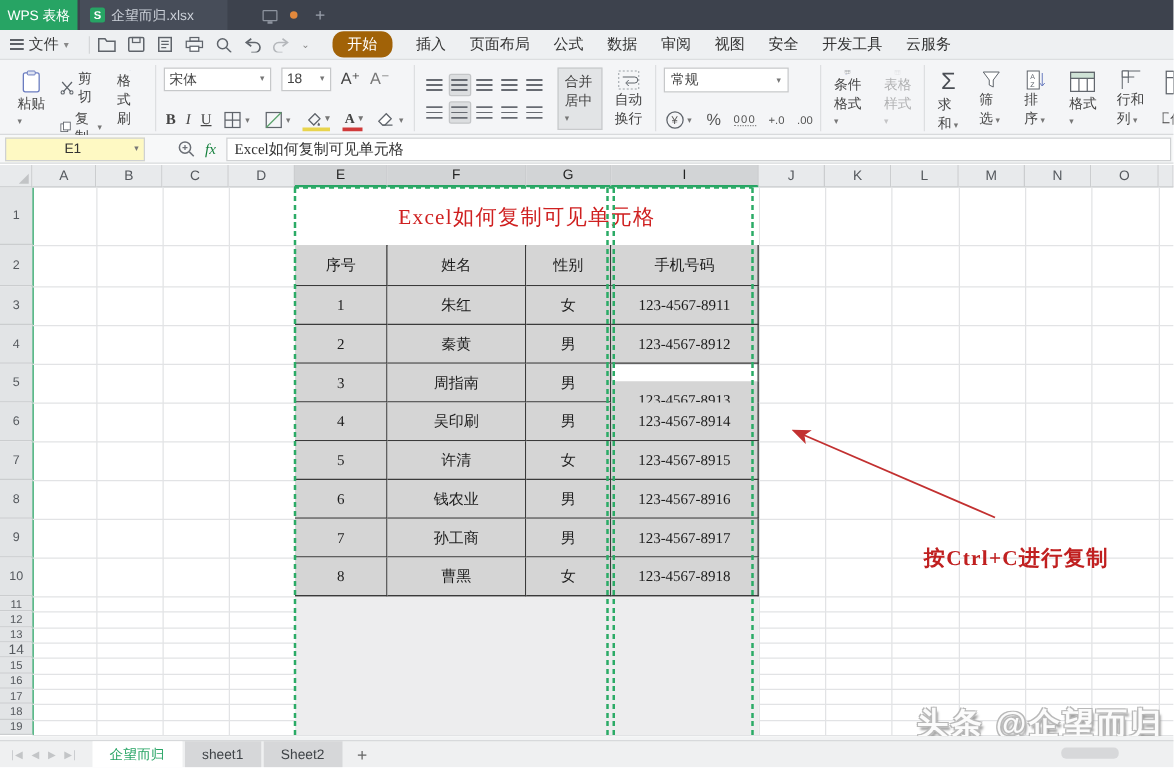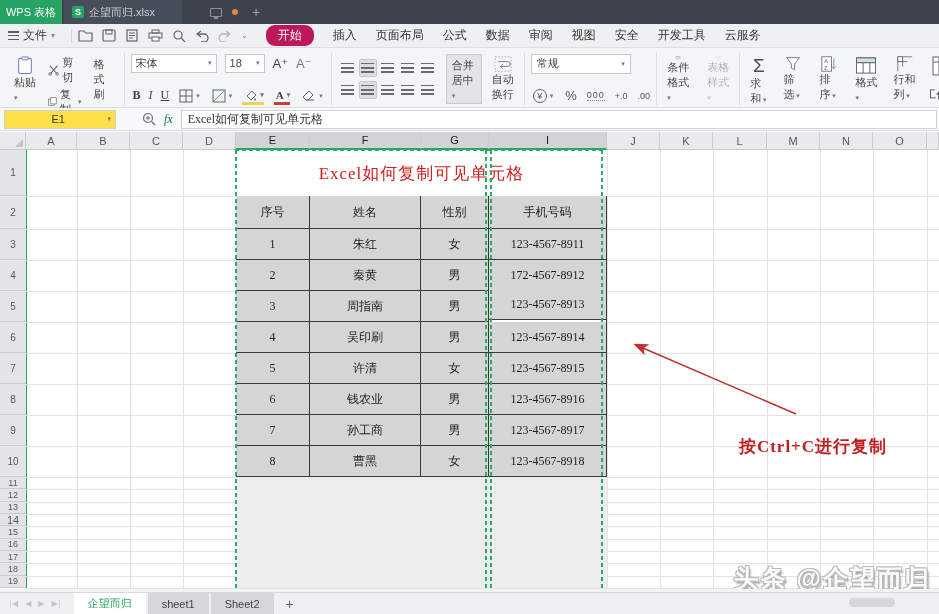--- a/index.html
+++ b/index.html
@@ -21,21 +21,21 @@
 
 .menubar{position:absolute;left:0;top:24px;width:939px;height:24px;background:#eef0f2;border-bottom:1px solid #dcdee0;display:flex;align-items:center;font-size:12px}
 .file-menu{display:flex;align-items:center;gap:4px;padding:0 10px 0 8px;color:#3b3b3b}
 .hamburger{width:11px;height:9px;background:repeating-linear-gradient(#5c6066 0 1.5px,transparent 1.5px 3.75px)}
 .chev{font-size:8px;color:#888}
 .vsep{width:1px;height:14px;background:#d5d7d9;margin:0 6px}
 .quick-icons{display:flex;align-items:center;gap:9px;color:#5f646b}
 .quick-icons svg{display:block}
 .menu-tabs{display:flex;align-items:center;gap:19px;margin-left:18px;color:#333}
 .menu-tab{cursor:default;white-space:nowrap}
-.menu-tab.active{background:#be185d;color:#fff;border-radius:9px;padding:2px 12px}
+.menu-tab.active{background:#a16207;color:#fff;border-radius:9px;padding:2px 12px}
 
 
 .ribbon{position:absolute;left:0;top:48px;width:939px;height:60px;background:#f4f5f7;border-bottom:1px solid #d8dadc;display:flex;align-items:stretch;padding:4px 0 2px 4px;color:#444}
 .rgroup{display:flex;align-items:center;padding:0 6px;position:relative}
 .rgroup + .rgroup{border-left:1px solid #dddfe1}
 .rcol{display:flex;flex-direction:column;justify-content:space-between;height:50px}
 .bigbtn{display:flex;flex-direction:column;align-items:center;justify-content:space-between;height:50px;padding:2px 4px;font-size:11px}
 .smallbtn{display:flex;align-items:center;gap:3px;font-size:11px;padding:1px 2px}
 .dd{font-size:7px;color:#777}
 .ribbon svg{display:block}
@@ -52,21 +52,21 @@
 .aic{width:18px;height:18px;display:flex;align-items:center;justify-content:center;border-radius:2px}
 .aic.active{background:#dcdee0;border:1px solid #c4c6c8}
 .mergebtn{display:flex;flex-direction:column;align-items:center;justify-content:space-between;height:50px;background:#e2e4e6;border:1px solid #c8cacc;padding:3px 5px;font-size:11px}
 .numfmt{width:100px;height:20px;background:#fff;border:1px solid #c6c8ca;display:flex;align-items:center;justify-content:space-between;padding:0 5px;font-size:11px}
 .numrow{display:flex;align-items:center;gap:10px;font-size:11px;color:#555}
 .disabled{opacity:.38}
 .cut-right{overflow:hidden}
 
 
 .fbar{position:absolute;left:0;top:108px;width:939px;height:23px;background:#f7f8f9;border-bottom:1px solid #d9dbdd;display:flex;align-items:center}
-.namebox{width:112px;height:19px;margin-left:4px;background:#fde047;border:1px solid #cfd1d3;display:flex;align-items:center;justify-content:space-between;padding:0 4px;font-size:11px}
+.namebox{width:112px;height:19px;margin-left:4px;background:#fef9c3;border:1px solid #cfd1d3;display:flex;align-items:center;justify-content:space-between;padding:0 4px;font-size:11px}
 .fx-ic{font-family:"Liberation Serif",serif;font-style:italic;color:#15803d;margin:0 8px 0 6px}
 .finput{flex:1;height:19px;margin-right:2px;background:#fff;border:1px solid #cfd1d3;display:flex;align-items:center;padding:0 6px;font-size:12px;font-family:"Liberation Serif","DejaVu Serif",serif}
 
 
 .sheet{position:absolute;left:0;top:132px;width:939px;height:457px;background:#fff;overflow:hidden}
 .corner{position:absolute;left:0;top:0;width:26px;height:18px;background:#e8eaec;border-right:1px solid #c9cbcd;border-bottom:1px solid #c9cbcd}
 .corner::after{content:"";position:absolute;right:2px;bottom:2px;border-left:8px solid transparent;border-bottom:8px solid #c2c4c6}
 .colhead{position:absolute;top:0;height:18px;background:#e8eaec;border-right:1px solid #cbcdcf;border-bottom:1px solid #c9cbcd;display:flex;align-items:center;justify-content:center;font-size:11px;color:#55595e}
 .colhead.sel{background:#d2d4d6;border-bottom:2px solid #27a464;color:#222}
 .rowhead{position:absolute;left:0;width:26px;background:#e2e4e6;border-bottom:1px solid #cbcdcf;display:flex;align-items:center;justify-content:center;font-size:10px;color:#55595e}
@@ -496,25 +496,25 @@
         <div class="xcell" style="left: -1px; top: -1px; width: 74px; height: 33px;">序号</div>
         <div class="xcell" style="left: 184px; top: -1px; width: 68px; height: 33px;">性别</div>
         <div class="xcell" style="left: 252px; top: -1px; width: 118px; height: 33px;">手机号码</div>
         <div class="xcell" style="left: -1px; top: 32px; width: 74px; height: 31px;">1</div>
         <div class="xcell" style="left: 73px; top: 32px; width: 111px; height: 31px;">朱红</div>
         <div class="xcell" style="left: 184px; top: 32px; width: 68px; height: 31px;">女</div>
         <div class="xcell" style="left: 252px; top: 32px; width: 118px; height: 31px;">123-4567-8911</div>
         <div class="xcell" style="left: -1px; top: 63px; width: 74px; height: 31px;">2</div>
         <div class="xcell" style="left: 73px; top: 63px; width: 111px; height: 31px;">秦黄</div>
         <div class="xcell" style="left: 184px; top: 63px; width: 68px; height: 31px;">男</div>
-        <div class="xcell" style="left: 252px; top: 63px; width: 118px; height: 31px;">172-4567-8912</div>
+        <div class="xcell" style="left: 252px; top: 63px; width: 118px; height: 31px;">123-4567-8912</div>
         <div class="xcell" style="left: -1px; top: 94px; width: 74px; height: 31px;">3</div>
         <div class="xcell" style="left: 73px; top: 94px; width: 111px; height: 31px;">周指南</div>
         <div class="xcell" style="left: 184px; top: 94px; width: 68px; height: 31px;">男</div>
-        <div class="xcell" style="left: 252px; top: 92px; width: 118px; height: 31px;">123-4567-8913</div>
+        <div class="xcell" style="left: 252px; top: 108px; width: 118px; height: 31px;">123-4567-8913</div>
         <div class="xcell" style="left: -1px; top: 125px; width: 74px; height: 31px;">4</div>
         <div class="xcell" style="left: 73px; top: 125px; width: 111px; height: 31px;">吴印刷</div>
         <div class="xcell" style="left: 184px; top: 125px; width: 68px; height: 31px;">男</div>
         <div class="xcell" style="left: 252px; top: 125px; width: 118px; height: 31px;">123-4567-8914</div>
         <div class="xcell" style="left: -1px; top: 156px; width: 74px; height: 31px;">5</div>
         <div class="xcell" style="left: 73px; top: 156px; width: 111px; height: 31px;">许清</div>
         <div class="xcell" style="left: 184px; top: 156px; width: 68px; height: 31px;">女</div>
         <div class="xcell" style="left: 252px; top: 156px; width: 118px; height: 31px;">123-4567-8915</div>
         <div class="xcell" style="left: -1px; top: 187px; width: 74px; height: 31px;">6</div>
         <div class="xcell" style="left: 73px; top: 187px; width: 111px; height: 31px;">钱农业</div>

